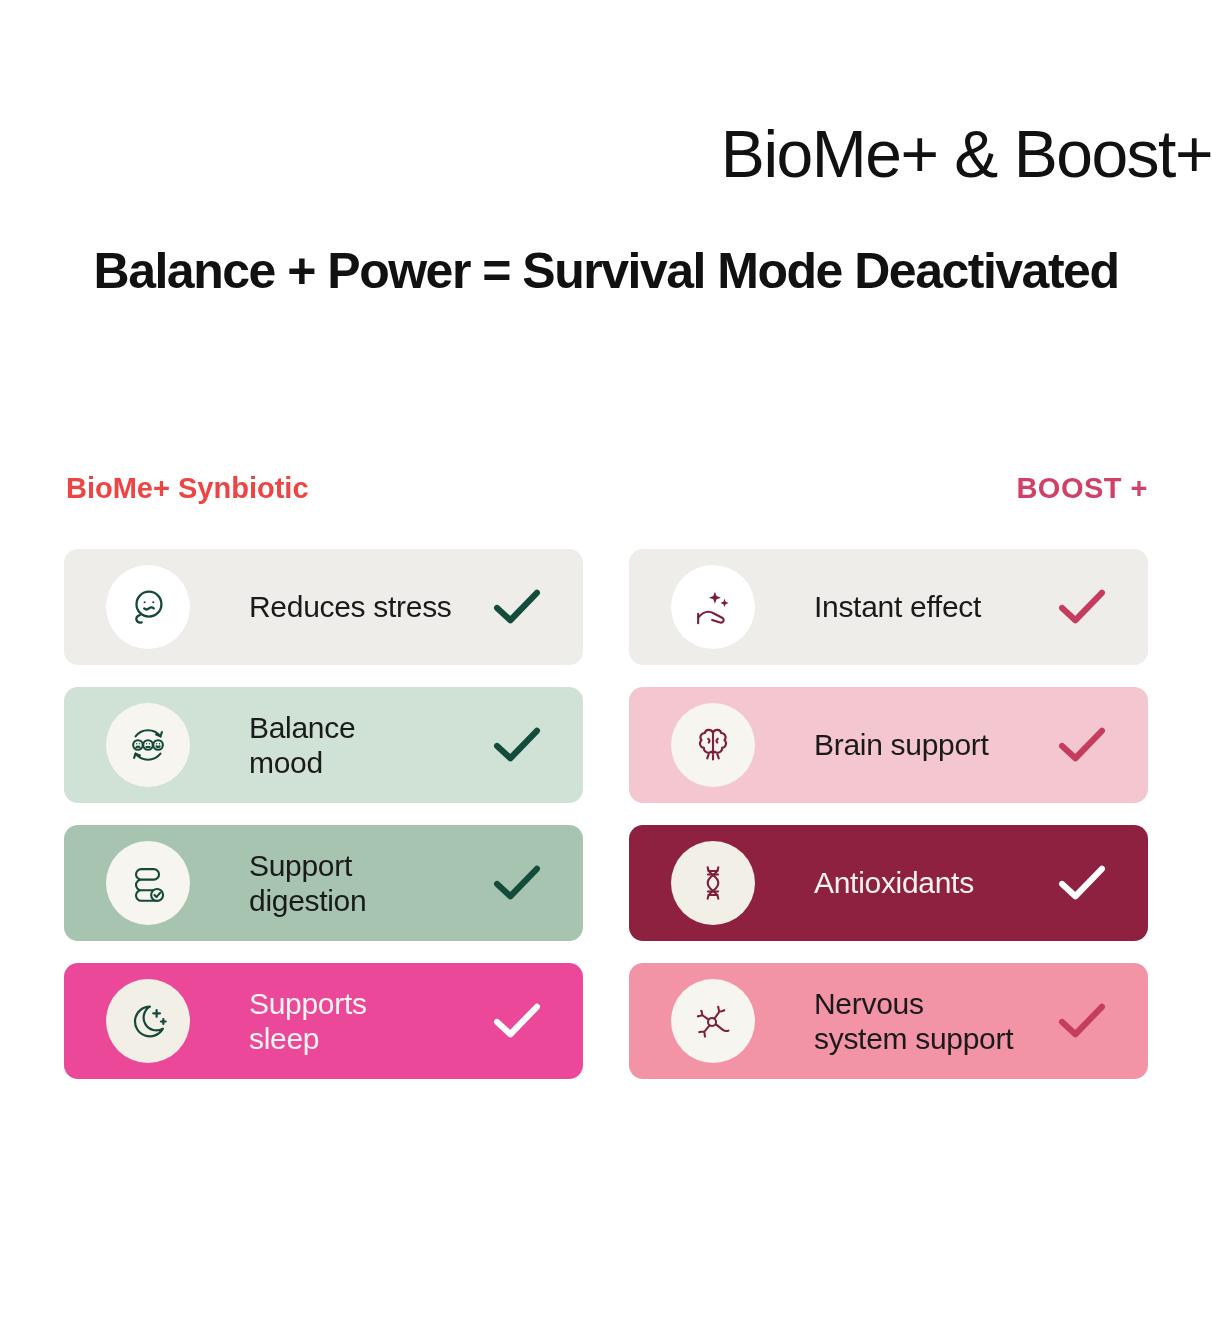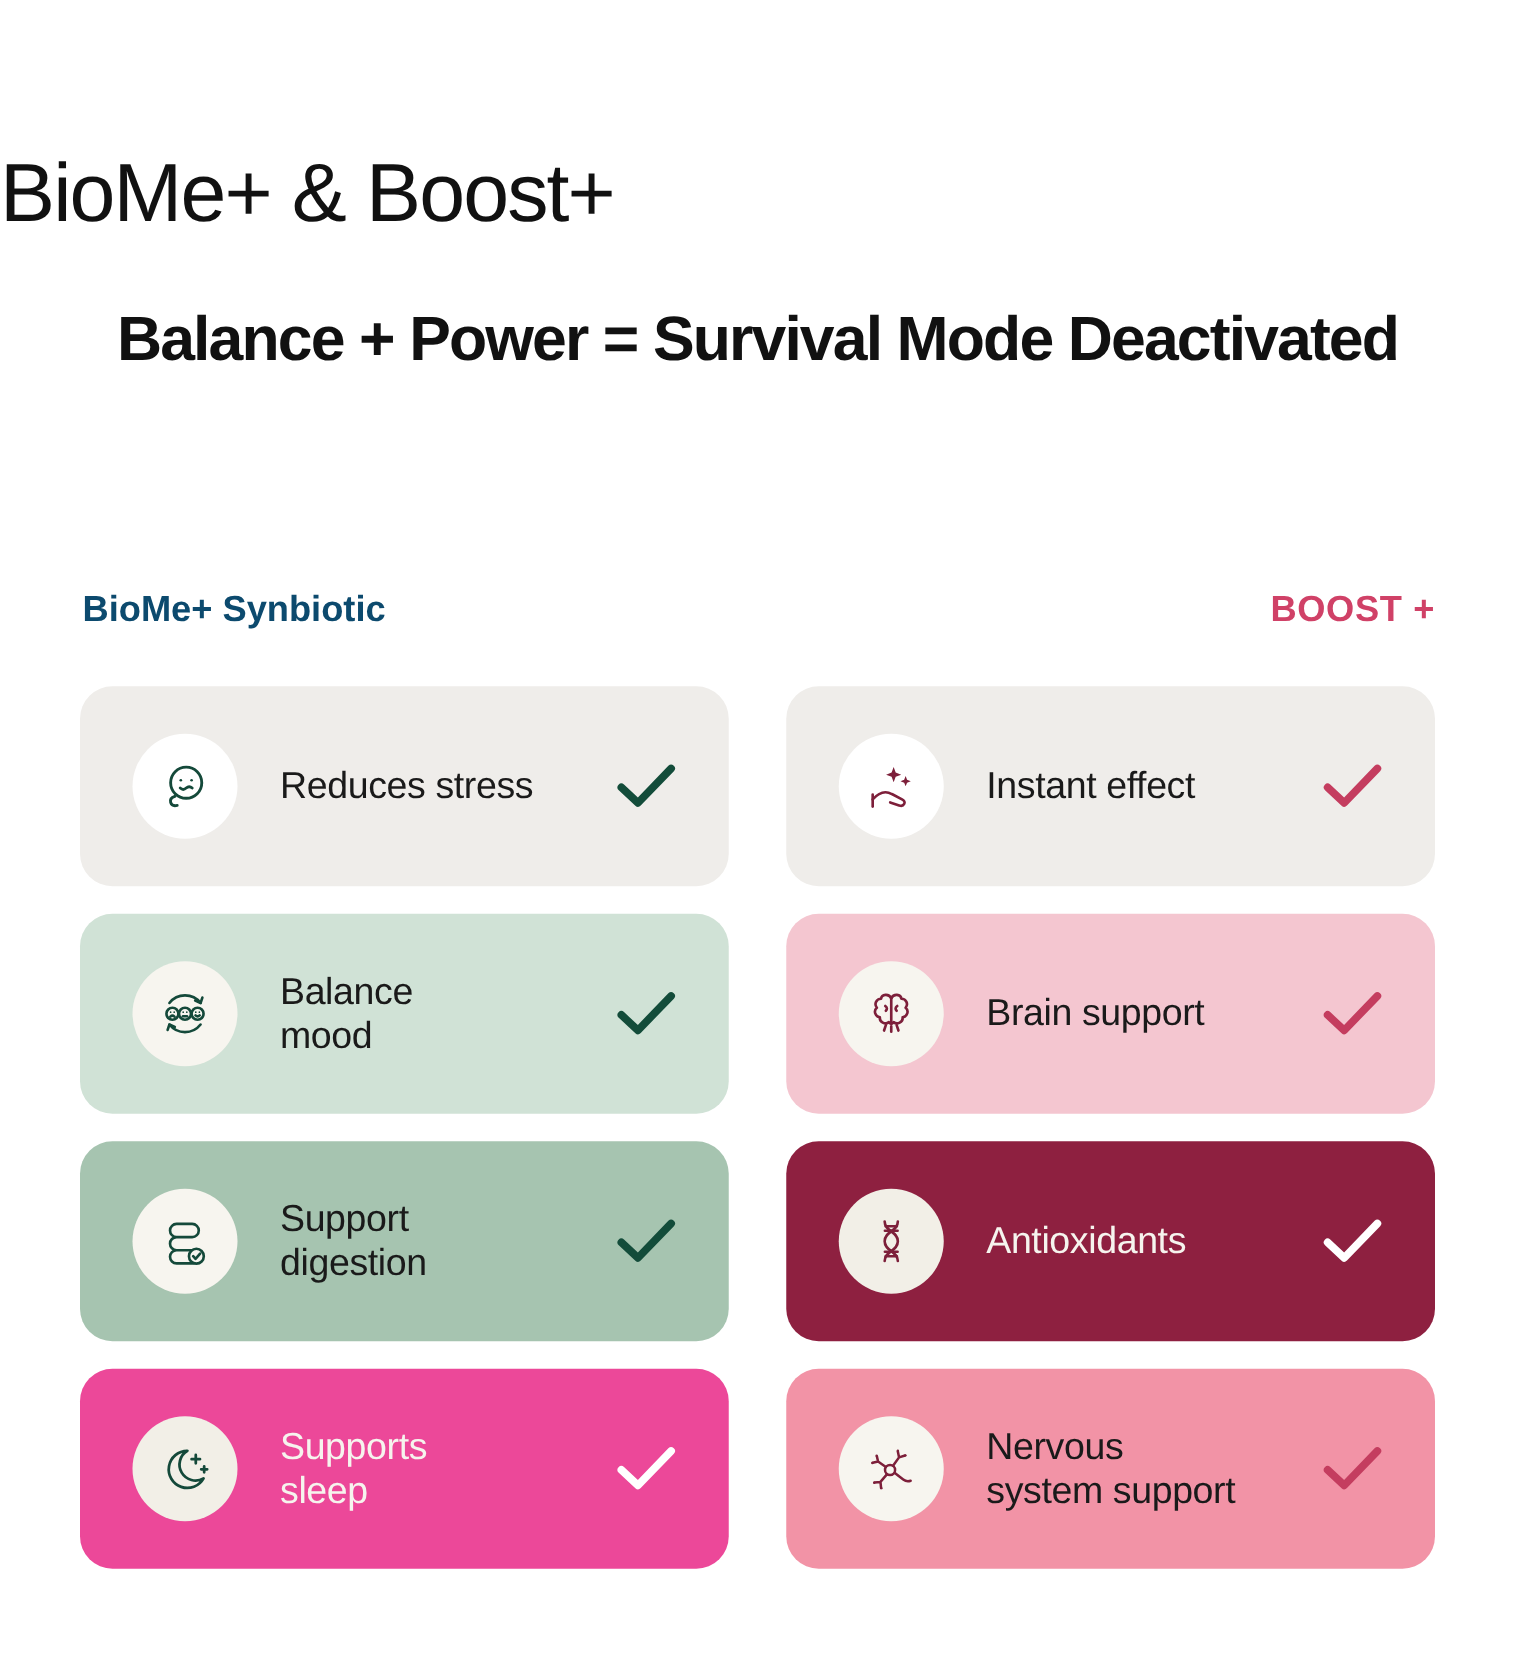--- a/index.html
+++ b/index.html
@@ -4,21 +4,21 @@
 <style>
   * { margin:0; padding:0; box-sizing:border-box; }
   html,body { background:#ffffff; }
   body {
     width:1212px; height:1326px;
     font-family:"Liberation Sans", sans-serif;
     color:#161616;
     overflow:hidden;
   }
   .title {
-    text-align:left;
+    text-align:right;
     margin-top:116px;
     font-size:66px;
     font-weight:500;
     letter-spacing:-1.5px;
     color:#111111;
   }
   .subtitle {
     text-align:center;
     margin-top:50px;
     font-size:50px;
@@ -32,30 +32,31 @@
     padding:0 64px;
     margin-top:172px;
   }
   .column { flex:1; min-width:0; }
   .col-heading {
     font-size:29px;
     font-weight:700;
     margin-bottom:44px;
     margin-left:2px;
   }
-  .col-green .col-heading { color:#0c4a6e; }
+  .col-green .col-heading { color:#ef4444; }
   .col-pink  .col-heading { color:#d04167; letter-spacing:0.5px;text-align:right; }
 
   .card {
-    height:160px;
-    border-radius:26px;
+    height:116px;
+    border-radius:14px;
     display:flex;
     align-items:center;
     padding:0 42px;
     margin-bottom:22px;
+    gap:25px;
   }
   .col-green .t0 { background:#efedea; }
   .col-green .t1 { background:#d0e2d6; }
   .col-green .t2 { background:#a6c4b0; }
   .col-green .t3 { background:#ec4899; }
   .col-pink  .t0 { background:#efedea; }
   .col-pink  .t1 { background:#f4c6d0; }
   .col-pink  .t2 { background:#f293a6; }
   .col-pink  .t3 { background:#8e2040; }
 

